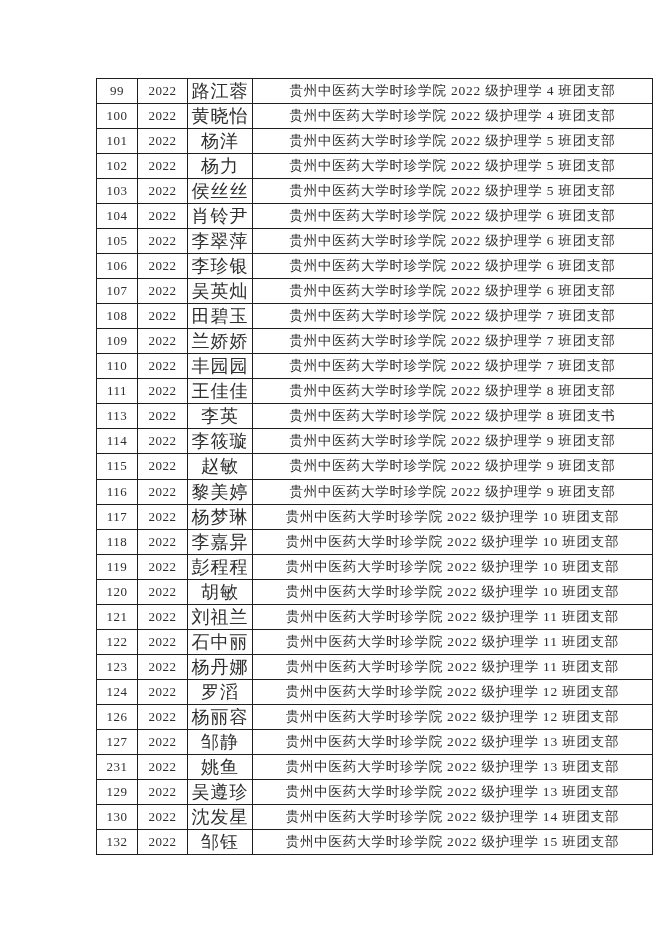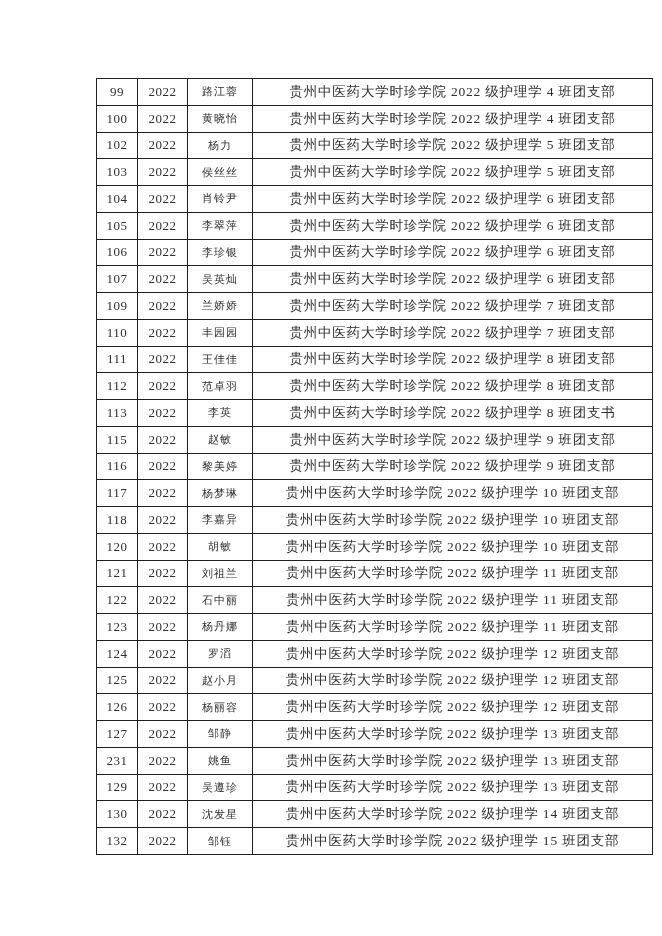--- a/index.html
+++ b/index.html
@@ -35,21 +35,21 @@
     overflow: hidden;
   }
   table.roster tr {
     height: 22.85px;
   }
   td.index-cell, td.year-cell {
     font-size: 13px;
     letter-spacing: 0.5px;
   }
   td.name-cell {
-    font-size: 11px;
+    font-size: 18px;
     letter-spacing: 1px;
   }
   td.org-cell {
     font-size: 13.5px;
     letter-spacing: 0.8px;
     margin-top: 36px;
   }
 </style>
 </head>
 <body>
@@ -69,20 +69,26 @@
           <td class="name-cell">路江蓉</td>
           <td class="org-cell">贵州中医药大学时珍学院 2022 级护理学 4 班团支部</td>
         </tr>
         <tr>
           <td class="index-cell">100</td>
           <td class="year-cell">2022</td>
           <td class="name-cell">黄晓怡</td>
           <td class="org-cell">贵州中医药大学时珍学院 2022 级护理学 4 班团支部</td>
         </tr>
         <tr>
+          <td class="index-cell">101</td>
+          <td class="year-cell">2022</td>
+          <td class="name-cell">杨洋</td>
+          <td class="org-cell">贵州中医药大学时珍学院 2022 级护理学 5 班团支部</td>
+        </tr>
+        <tr>
           <td class="index-cell">102</td>
           <td class="year-cell">2022</td>
           <td class="name-cell">杨力</td>
           <td class="org-cell">贵州中医药大学时珍学院 2022 级护理学 5 班团支部</td>
         </tr>
         <tr>
           <td class="index-cell">103</td>
           <td class="year-cell">2022</td>
           <td class="name-cell">侯丝丝</td>
           <td class="org-cell">贵州中医药大学时珍学院 2022 级护理学 5 班团支部</td>
@@ -105,50 +111,56 @@
           <td class="name-cell">李珍银</td>
           <td class="org-cell">贵州中医药大学时珍学院 2022 级护理学 6 班团支部</td>
         </tr>
         <tr>
           <td class="index-cell">107</td>
           <td class="year-cell">2022</td>
           <td class="name-cell">吴英灿</td>
           <td class="org-cell">贵州中医药大学时珍学院 2022 级护理学 6 班团支部</td>
         </tr>
         <tr>
+          <td class="index-cell">108</td>
+          <td class="year-cell">2022</td>
+          <td class="name-cell">田碧玉</td>
+          <td class="org-cell">贵州中医药大学时珍学院 2022 级护理学 7 班团支部</td>
+        </tr>
+        <tr>
           <td class="index-cell">109</td>
           <td class="year-cell">2022</td>
           <td class="name-cell">兰娇娇</td>
           <td class="org-cell">贵州中医药大学时珍学院 2022 级护理学 7 班团支部</td>
         </tr>
         <tr>
           <td class="index-cell">110</td>
           <td class="year-cell">2022</td>
           <td class="name-cell">丰园园</td>
           <td class="org-cell">贵州中医药大学时珍学院 2022 级护理学 7 班团支部</td>
         </tr>
         <tr>
           <td class="index-cell">111</td>
           <td class="year-cell">2022</td>
           <td class="name-cell">王佳佳</td>
           <td class="org-cell">贵州中医药大学时珍学院 2022 级护理学 8 班团支部</td>
         </tr>
         <tr>
-          <td class="index-cell">112</td>
-          <td class="year-cell">2022</td>
-          <td class="name-cell">范卓羽</td>
-          <td class="org-cell">贵州中医药大学时珍学院 2022 级护理学 8 班团支部</td>
-        </tr>
-        <tr>
           <td class="index-cell">113</td>
           <td class="year-cell">2022</td>
           <td class="name-cell">李英</td>
           <td class="org-cell">贵州中医药大学时珍学院 2022 级护理学 8 班团支书</td>
         </tr>
         <tr>
+          <td class="index-cell">114</td>
+          <td class="year-cell">2022</td>
+          <td class="name-cell">李筱璇</td>
+          <td class="org-cell">贵州中医药大学时珍学院 2022 级护理学 9 班团支部</td>
+        </tr>
+        <tr>
           <td class="index-cell">115</td>
           <td class="year-cell">2022</td>
           <td class="name-cell">赵敏</td>
           <td class="org-cell">贵州中医药大学时珍学院 2022 级护理学 9 班团支部</td>
         </tr>
         <tr>
           <td class="index-cell">116</td>
           <td class="year-cell">2022</td>
           <td class="name-cell">黎美婷</td>
           <td class="org-cell">贵州中医药大学时珍学院 2022 级护理学 9 班团支部</td>
@@ -159,20 +171,26 @@
           <td class="name-cell">杨梦琳</td>
           <td class="org-cell">贵州中医药大学时珍学院 2022 级护理学 10 班团支部</td>
         </tr>
         <tr>
           <td class="index-cell">118</td>
           <td class="year-cell">2022</td>
           <td class="name-cell">李嘉异</td>
           <td class="org-cell">贵州中医药大学时珍学院 2022 级护理学 10 班团支部</td>
         </tr>
         <tr>
+          <td class="index-cell">119</td>
+          <td class="year-cell">2022</td>
+          <td class="name-cell">彭程程</td>
+          <td class="org-cell">贵州中医药大学时珍学院 2022 级护理学 10 班团支部</td>
+        </tr>
+        <tr>
           <td class="index-cell">120</td>
           <td class="year-cell">2022</td>
           <td class="name-cell">胡敏</td>
           <td class="org-cell">贵州中医药大学时珍学院 2022 级护理学 10 班团支部</td>
         </tr>
         <tr>
           <td class="index-cell">121</td>
           <td class="year-cell">2022</td>
           <td class="name-cell">刘祖兰</td>
           <td class="org-cell">贵州中医药大学时珍学院 2022 级护理学 11 班团支部</td>
@@ -186,26 +204,20 @@
         <tr>
           <td class="index-cell">123</td>
           <td class="year-cell">2022</td>
           <td class="name-cell">杨丹娜</td>
           <td class="org-cell">贵州中医药大学时珍学院 2022 级护理学 11 班团支部</td>
         </tr>
         <tr>
           <td class="index-cell">124</td>
           <td class="year-cell">2022</td>
           <td class="name-cell">罗滔</td>
-          <td class="org-cell">贵州中医药大学时珍学院 2022 级护理学 12 班团支部</td>
-        </tr>
-        <tr>
-          <td class="index-cell">125</td>
-          <td class="year-cell">2022</td>
-          <td class="name-cell">赵小月</td>
           <td class="org-cell">贵州中医药大学时珍学院 2022 级护理学 12 班团支部</td>
         </tr>
         <tr>
           <td class="index-cell">126</td>
           <td class="year-cell">2022</td>
           <td class="name-cell">杨丽容</td>
           <td class="org-cell">贵州中医药大学时珍学院 2022 级护理学 12 班团支部</td>
         </tr>
         <tr>
           <td class="index-cell">127</td>

